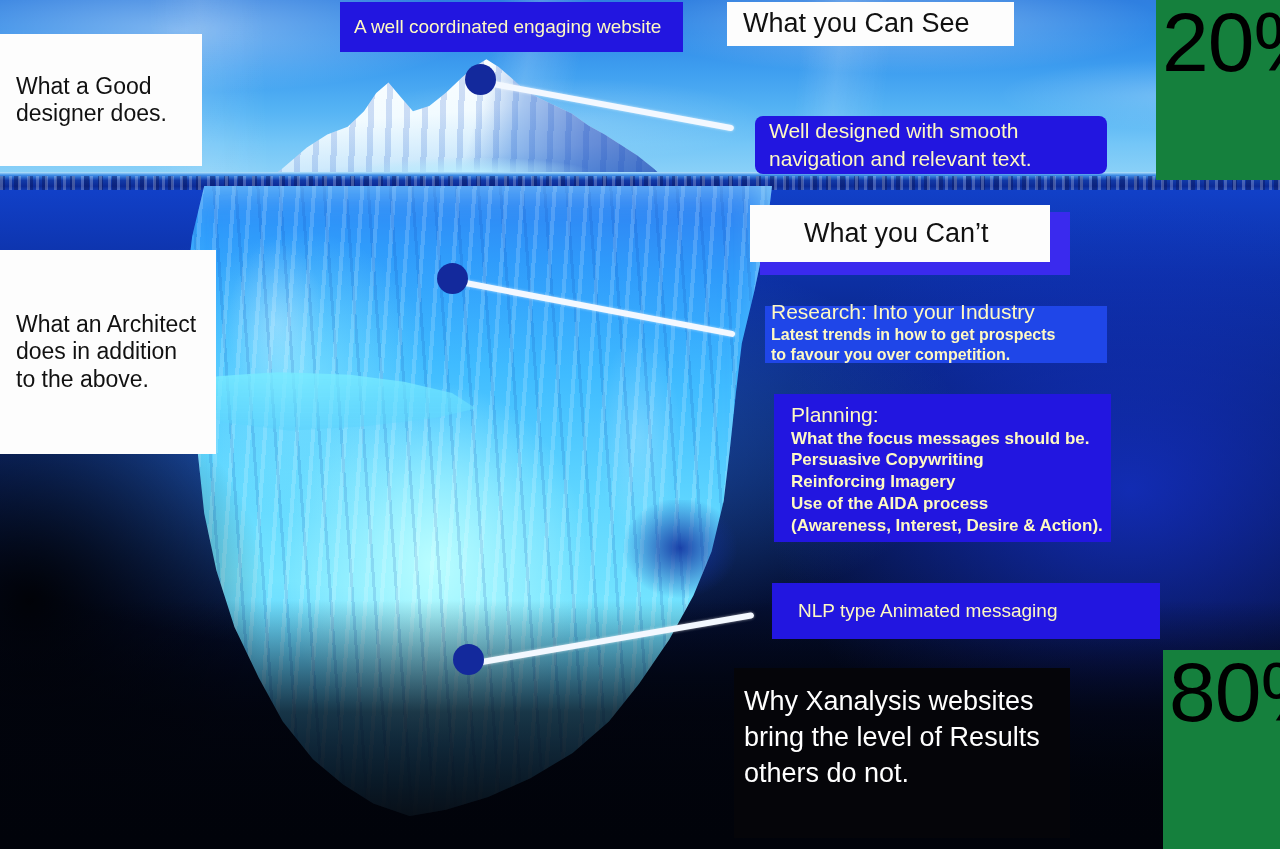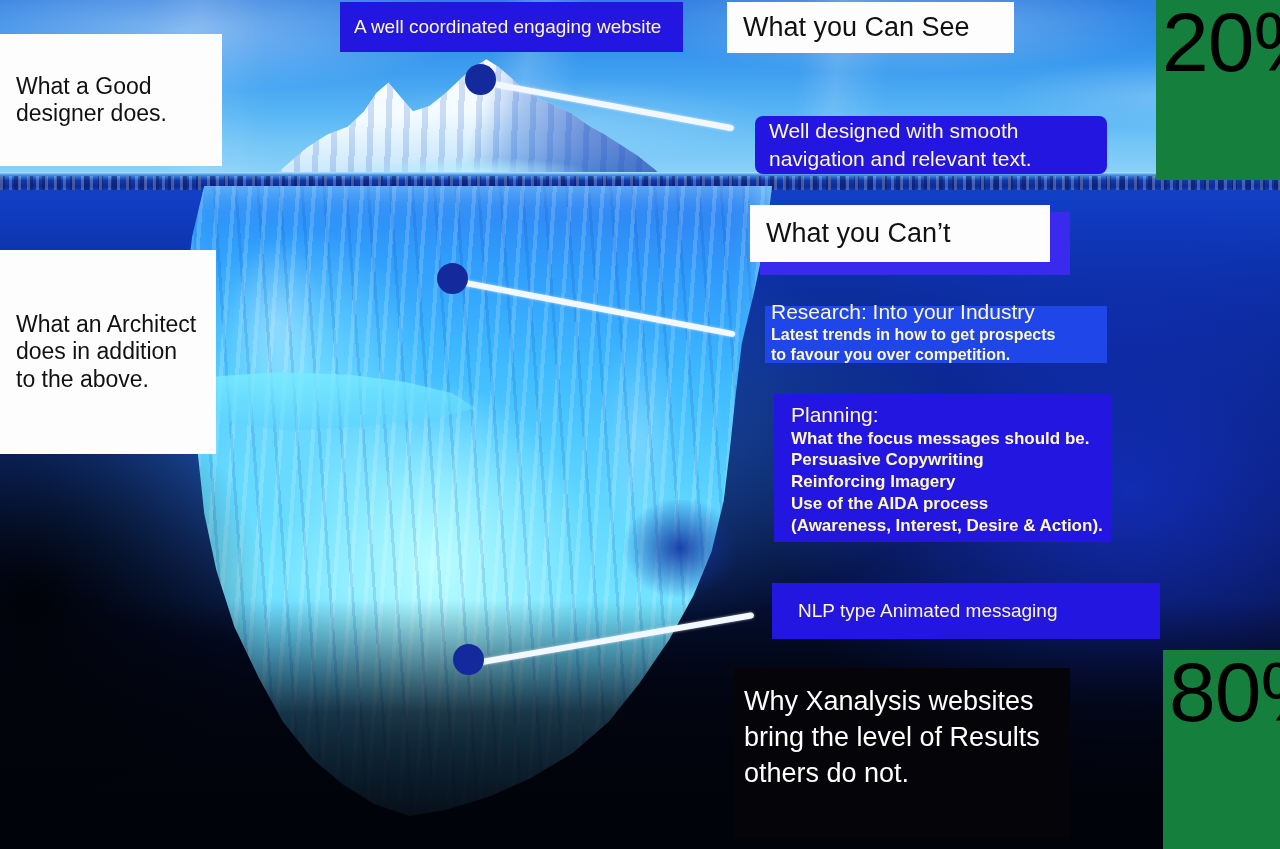--- a/index.html
+++ b/index.html
@@ -210,43 +210,43 @@
 
   <div class="leader" style="left:488px; top:80px; width:250px; transform: rotate(10.5deg);"></div>
   <div class="dot" style="left:465px; top:64px;"></div>
 
   <div class="leader" style="left:460px; top:279px; width:280px; transform: rotate(10.8deg);"></div>
   <div class="dot" style="left:437px; top:263px;"></div>
 
   <div class="leader" style="left:476px; top:660px; width:282px; transform: rotate(-9.8deg);"></div>
   <div class="dot" style="left:453px; top:644px;"></div>
 
-  <div class="wbox" style="left:0px; top:34px; width:222px; height:132px;">
+  <div class="wbox" style="left:0px; top:34px; width:202px; height:132px;">
     <div class="inner">
       <div class="wbox-title t-good" style="white-space: pre-line;">What a Good
 designer does.</div>
     </div>
   </div>
 
   <div class="wbox" style="left:0px; top:209px; width:216px; height:204px;margin-top:41px;">
     <div class="inner">
       <div class="wbox-title t-arch" style="white-space: pre-line;">What an Architect
 does in addition
 to the above.</div>
     </div>
   </div>
 
-  <div class="wbox" style="left:727px; top:2px; width:287px; height:51px;">
+  <div class="wbox" style="left:727px; top:2px; width:287px; height:44px;">
     <div class="inner">
       <div class="wbox-title t-cansee">What you Can See</div>
     </div>
   </div>
 
   <div class="shadowbox" style="left:760px; top:212px; width:310px; height:63px;"></div>
-  <div class="wbox" style="left:750px; top:205px; width:300px; height:57px;">
+  <div class="wbox" style="left:750px; top:205px; width:300px; height:57px;padding-left:38px;">
     <div class="inner">
       <div class="wbox-title t-cant">What you Can’t</div>
     </div>
   </div>
 
   <div class="pct" style="left:1128px; top:0px; width:152px; height:180px;">
     <span>20%</span>
   </div>
 
   <div class="pct" style="left:1135px; top:650px; width:145px; height:203px;">

